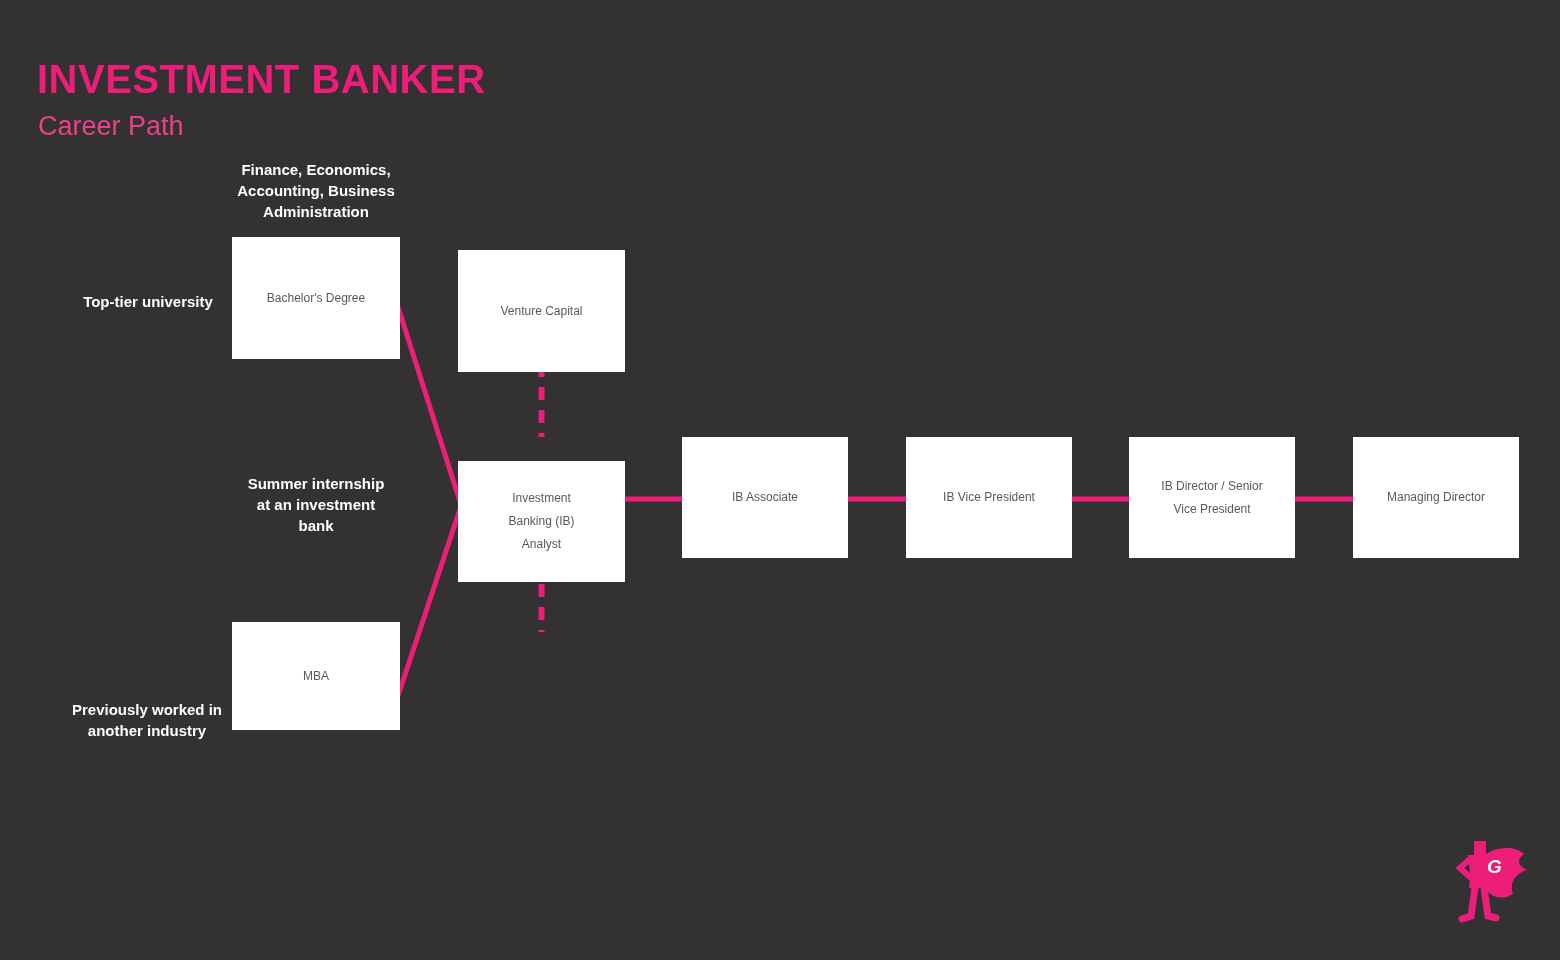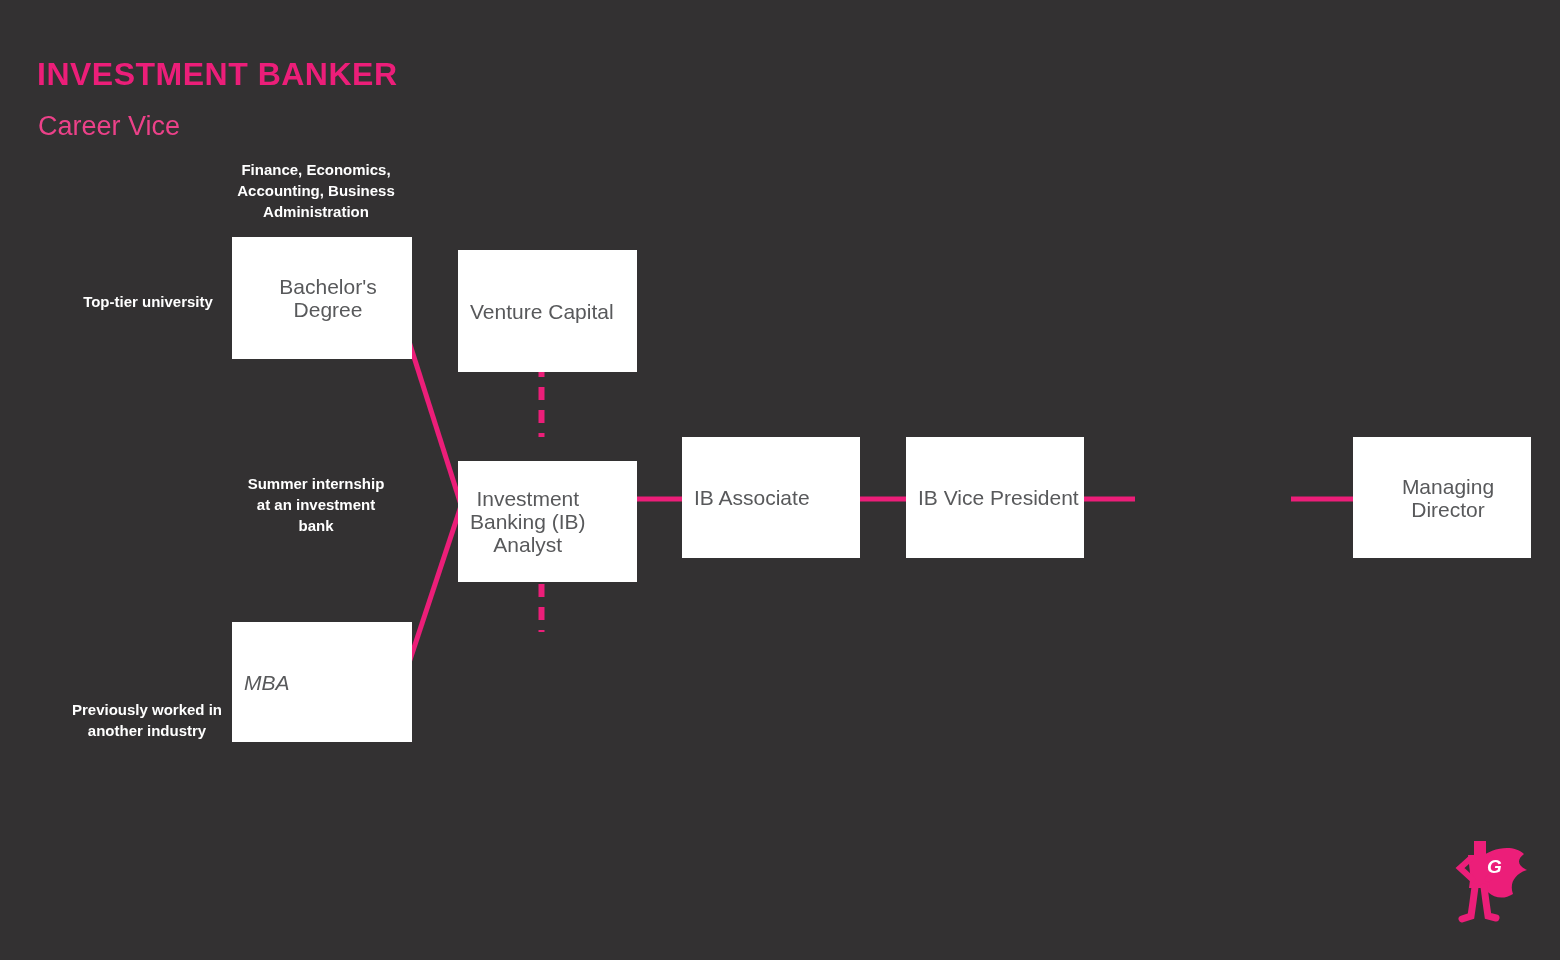--- a/index.html
+++ b/index.html
@@ -3,67 +3,66 @@
 <meta charset="utf-8">
 <style>
   html,body{margin:0;padding:0;background:#232122;}
   .canvas{
     position:relative;width:1560px;height:960px;overflow:hidden;
     background:#333132;
     font-family:"Liberation Sans","DejaVu Sans",sans-serif;
   }
   .page-title{
     position:absolute;left:37px;top:57px;margin:0;
-    font-size:32px;font-weight:800;letter-spacing:.5px;color:#EC1E79;
+    font-size:40px;font-weight:800;letter-spacing:.5px;color:#EC1E79;
     line-height:1.1;white-space:nowrap;
   }
   .page-subtitle{
     position:absolute;left:38px;top:111px;
     font-size:27px;font-weight:400;color:#EC4189;white-space:nowrap;
   }
   .connectors{position:absolute;left:0;top:0;z-index:1;}
   .node{
     position:absolute;z-index:2;background:#FFFFFF;
-    display:flex;align-items:center;
-    text-align:center;color:#58595B;font-size:21px;line-height:23px;
+    display:flex;align-items:center;justify-content:center;
+    text-align:center;color:#58595B;font-size:12px;line-height:23px;
     white-space:pre-line;
-    padding-left:12px;
   }
   .ann{
     position:absolute;z-index:2;color:#FFFFFF;font-weight:bold;
     font-size:15px;line-height:21px;text-align:center;white-space:pre-line;
   }
   
   #box-bachelors{left:232px;top:237px;width:168px;height:122px;}
   #box-venture  {left:458px;top:250px;width:167px;height:122px;}
   #box-analyst  {left:458px;top:437px;width:167px;height:121px;margin-top:24px;}
   #box-associate{left:682px;top:437px;width:166px;height:121px;}
   #box-vp       {left:906px;top:437px;width:166px;height:121px;}
   #box-director {left:1129px;top:437px;width:166px;height:121px;}
   #box-md       {left:1353px;top:437px;width:166px;height:121px;}
-  #box-mba      {left:232px;top:622px;width:168px;height:120px;font-style:italic;}
+  #box-mba      {left:232px;top:622px;width:168px;height:108px;}
   #box-pe       {left:458px;top:621px;width:166px;height:123px;}
   
   #ann-degree-fields{left:200px;top:159px;width:232px;}
   #ann-top-tier     {left:38px;top:291px;width:220px;}
   #ann-summer       {left:200px;top:473px;width:232px;}
   #ann-previous     {left:37px;top:666px;width:220px;margin-top:33px;}
   .logo{position:absolute;left:1446px;top:838px;z-index:2;}
   .logo-letter{
     position:absolute;left:1487px;top:856px;z-index:3;
     color:#FFFFFF;font-size:19px;font-weight:bold;font-style:italic;
   }
 </style>
 </head>
 <body>
 
 <div class="canvas">
 
   <h1 class="page-title">INVESTMENT BANKER</h1>
-  <div class="page-subtitle">Career Vice</div>
+  <div class="page-subtitle">Career Path</div>
 
   <svg class="connectors" width="1560" height="960" viewBox="0 0 1560 960">
 
     <line x1="392" y1="288" x2="462" y2="508" stroke="#EC1E79" stroke-width="5"></line>
 
     <line x1="396" y1="702" x2="462" y2="503" stroke="#EC1E79" stroke-width="5"></line>
 
     <line x1="541.5" y1="364" x2="541.5" y2="437" stroke="#EC1E79" stroke-width="6" stroke-dasharray="13 10"></line>
 
     <line x1="541.5" y1="561" x2="541.5" y2="632" stroke="#EC1E79" stroke-width="6" stroke-dasharray="13 10"></line>
@@ -94,20 +93,24 @@
     <span>Investment
 Banking (IB)
 Analyst</span>
   </div>
   <div class="node" id="box-associate">
     <span>IB Associate</span>
   </div>
   <div class="node" id="box-vp">
     <span>IB Vice President</span>
   </div>
+  <div class="node" id="box-director">
+    <span>IB Director / Senior
+Vice President</span>
+  </div>
   <div class="node" id="box-md">
     <span>Managing Director</span>
   </div>
   <div class="node" id="box-mba">
     <span>MBA</span>
   </div>
 
   <svg class="logo" width="86" height="86" viewBox="0 0 86 86">
     <g fill="#EC1E79">
 

